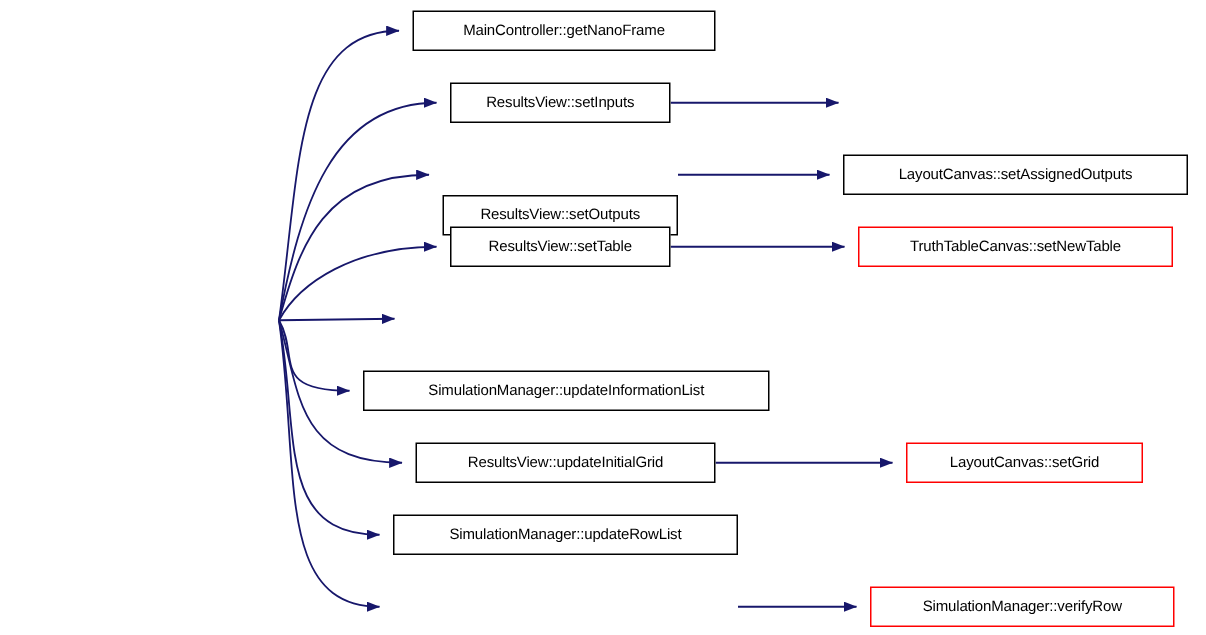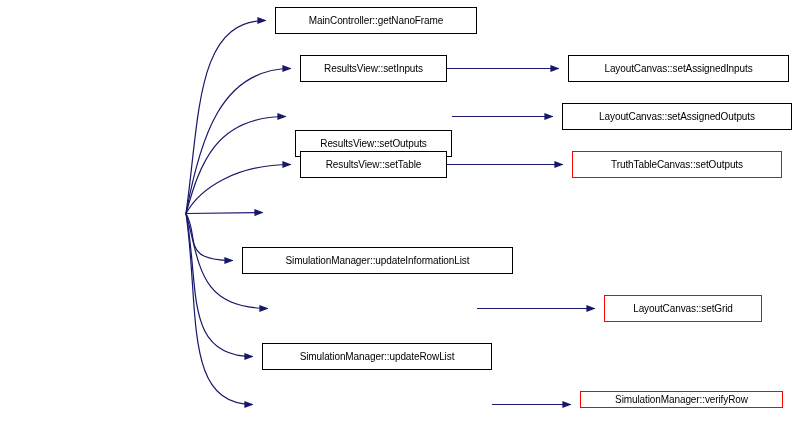--- a/index.html
+++ b/index.html
@@ -84,31 +84,31 @@
     </div>
     <div class="node" style="left: 295px; top: 103px; width: 157px; height: 27px; margin-top: 27px;">
       <span class="node-label">ResultsView::setOutputs</span>
     </div>
     <div class="node" style="left: 300px; top: 151px; width: 147px; height: 27px;">
       <span class="node-label">ResultsView::setTable</span>
     </div>
     <div class="node" style="left: 242px; top: 247px; width: 271px; height: 27px;">
       <span class="node-label">SimulationManager::updateInformationList</span>
     </div>
+    <div class="node" style="left: 277px; top: 295px; width: 200px; height: 27px;">
+      <span class="node-label">ResultsView::updateInitialGrid</span>
+    </div>
     <div class="node" style="left: 262px; top: 343px; width: 230px; height: 27px;">
       <span class="node-label">SimulationManager::updateRowList</span>
-    </div>
-    <div class="node" style="left: 568px; top: 55px; width: 221px; height: 27px;">
-      <span class="node-label">LayoutCanvas::setAssignedInputs</span>
     </div>
     <div class="node" style="left: 562px; top: 103px; width: 230px; height: 27px;">
       <span class="node-label">LayoutCanvas::setAssignedOutputs</span>
     </div>
     <div class="node alert" style="left: 572px; top: 151px; width: 210px; height: 27px;">
-      <span class="node-label">TruthTableCanvas::setOutputs</span>
+      <span class="node-label">TruthTableCanvas::setNewTable</span>
     </div>
     <div class="node alert" style="left: 604px; top: 295px; width: 158px; height: 27px;">
       <span class="node-label">LayoutCanvas::setGrid</span>
     </div>
-    <div class="node alert" style="left: 580px; top: 391px; width: 203px; height: 17px; align-items: center;">
+    <div class="node alert" style="left: 580px; top: 391px; width: 203px; height: 27px; align-items: center;">
       <span class="node-label">SimulationManager::verifyRow</span>
     </div>
   </div>
 
 </body></html>

